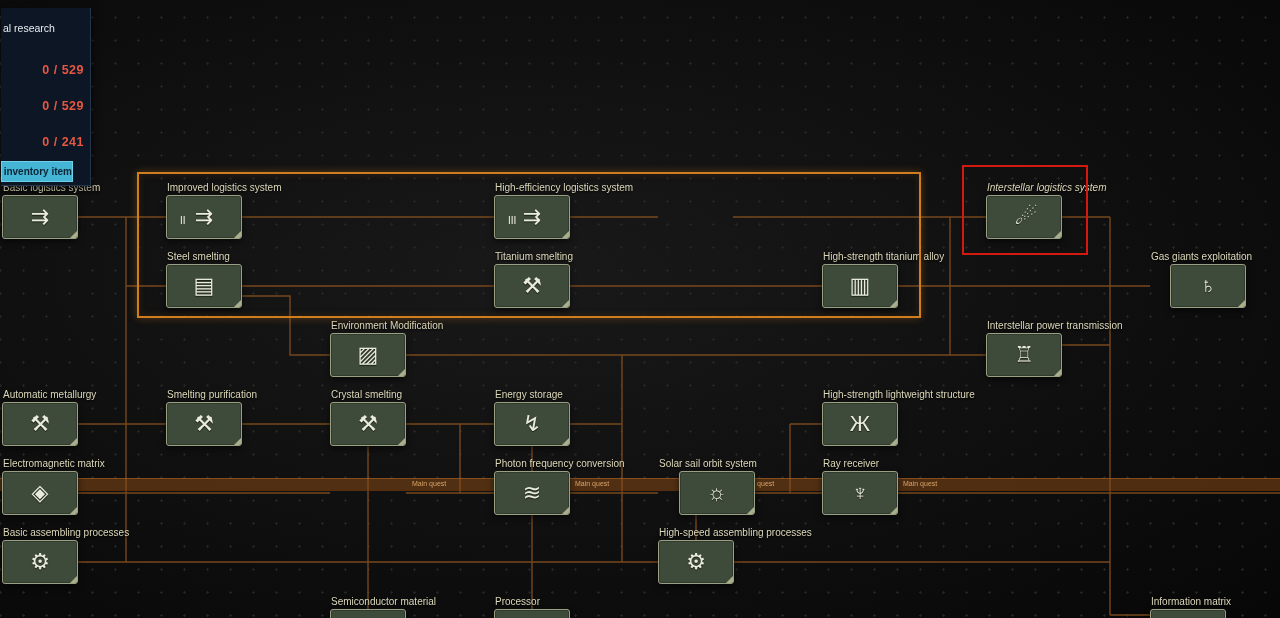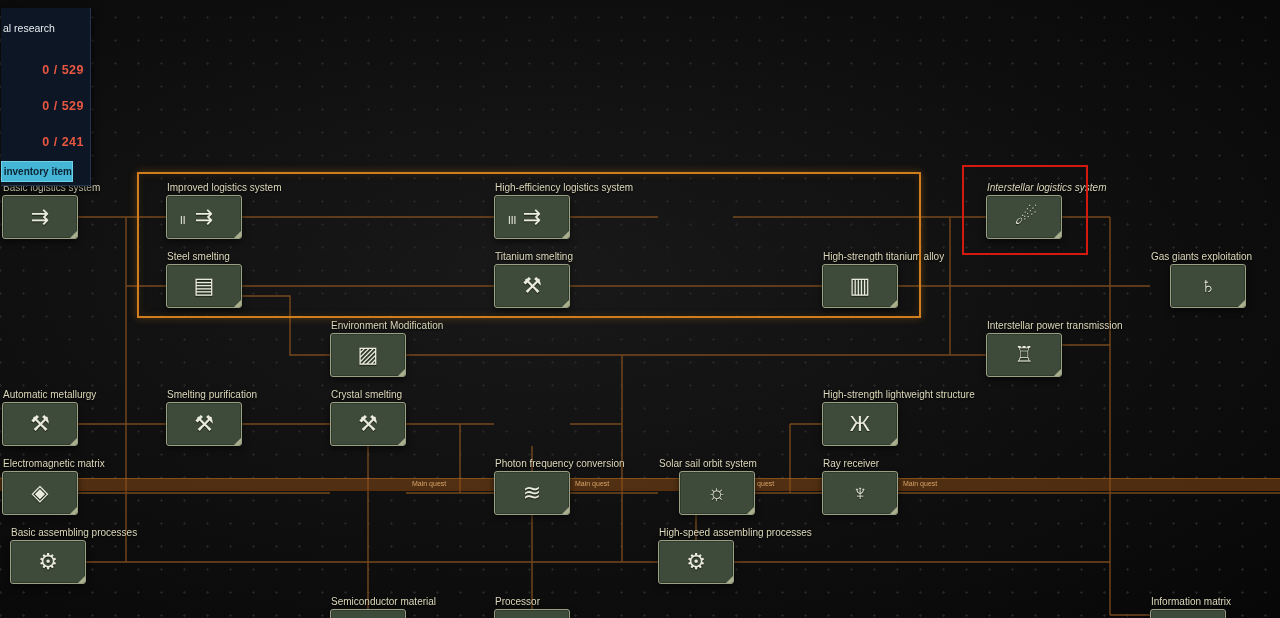--- a/index.html
+++ b/index.html
@@ -158,20 +158,26 @@
         <div class="node-box">
           <span class="node-icon">⚒</span>
         </div>
       </div>
       <div class="node" style="left: 330px; top: 402px;">
         <div class="node-label">Crystal smelting</div>
         <div class="node-box">
           <span class="node-icon">⚒</span>
         </div>
       </div>
+      <div class="node" style="left: 494px; top: 402px;">
+        <div class="node-label">Energy storage</div>
+        <div class="node-box">
+          <span class="node-icon">↯</span>
+        </div>
+      </div>
       <div class="node" style="left: 822px; top: 402px;">
         <div class="node-label">High-strength lightweight structure</div>
         <div class="node-box">
           <span class="node-icon">Ж</span>
         </div>
       </div>
       <div class="node" style="left: 2px; top: 471px;">
         <div class="node-label">Electromagnetic matrix</div>
         <div class="node-box">
           <span class="node-icon">◈</span>
@@ -188,21 +194,21 @@
         <div class="node-box">
           <span class="node-icon">☼</span>
         </div>
       </div>
       <div class="node" style="left: 822px; top: 471px;">
         <div class="node-label">Ray receiver</div>
         <div class="node-box">
           <span class="node-icon">♆</span>
         </div>
       </div>
-      <div class="node" style="left: 2px; top: 540px; margin-left: 8px;">
+      <div class="node" style="left: 2px; top: 540px;">
         <div class="node-label">Basic assembling processes</div>
         <div class="node-box">
           <span class="node-icon">⚙</span>
         </div>
       </div>
       <div class="node" style="left: 658px; top: 540px;">
         <div class="node-label">High-speed assembling processes</div>
         <div class="node-box">
           <span class="node-icon">⚙</span>
         </div>

